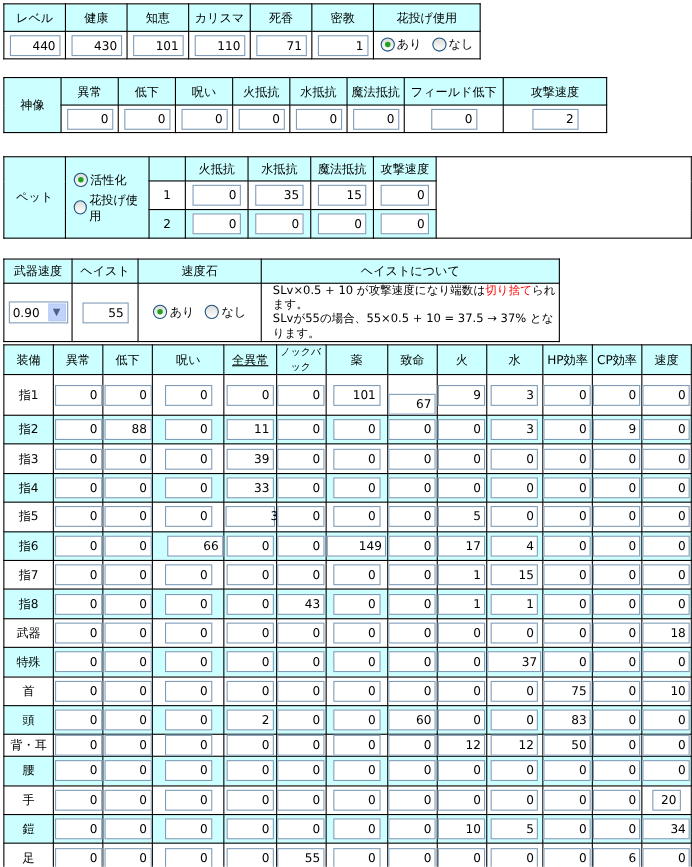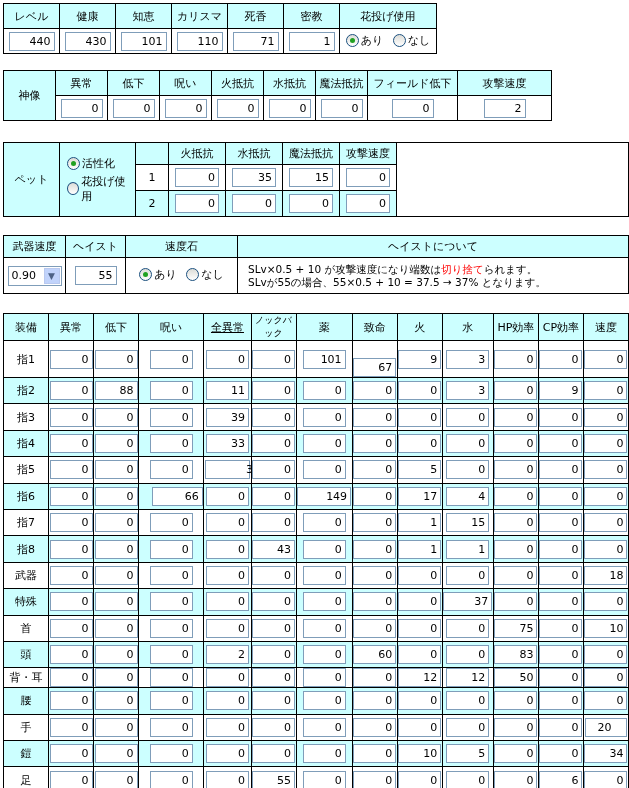--- a/index.html
+++ b/index.html
@@ -115,21 +115,21 @@
   <tr style="height:26px;" class="lb">
     <td>2</td>
     <td><span class="inp" style="width:44px">0</span></td>
     <td><span class="inp" style="width:44px">0</span></td>
     <td><span class="inp" style="width:44px">0</span></td>
     <td><span class="inp" style="width:44px">0</span></td>
   </tr>
 </tbody>
   </table>
 
-<table style="left:3px; top:235px; width:626px;">
+<table style="left:3px; top:235px; width:506px;">
   <tbody>
       <tr style="height:22px;">
     <th style="width:62px">武器速度</th>
     <th style="width:60px">ヘイスト</th>
     <th style="width:112px">速度石</th>
     <th>ヘイストについて</th>
   </tr>
   <tr style="height:36px;">
     <td><span class="sel">
             <span class="v">0.90</span>
@@ -389,21 +389,21 @@
         <td><span class="inp" style="width: 43px;">0</span></td>
         <td><span class="inp" style="width: 43px;">0</span></td>
         <td><span class="inp" style="width: 43px;">0</span></td>
         <td><span class="inp" style="width: 43px;">0</span></td>
         <td><span class="inp" style="width: 43px;">0</span></td>
         <td><span class="inp" style="width: 43px;">0</span></td>
         <td><span class="inp" style="width: 43px;">0</span></td>
         <td><span class="inp" style="width: 43px;">0</span></td>
         <td><span class="inp" style="width: 43px;">0</span></td>
         <td><span class="inp" style="width: 43px;">0</span></td>
-        <td><span class="inp" style="width: 42px; text-align: center;">20</span></td>
+        <td><span class="inp" style="width: 26px;">20</span></td>
       </tr>
       <tr class="lb" style="height: 26.4px;">
         <td>鎧</td>
         <td><span class="inp" style="width: 43px;">0</span></td>
         <td><span class="inp" style="width: 43px;">0</span></td>
         <td><span class="inp" style="width: 43px;">0</span></td>
         <td><span class="inp" style="width: 43px;">0</span></td>
         <td><span class="inp" style="width: 43px;">0</span></td>
         <td><span class="inp" style="width: 43px;">0</span></td>
         <td><span class="inp" style="width: 43px;">0</span></td>

